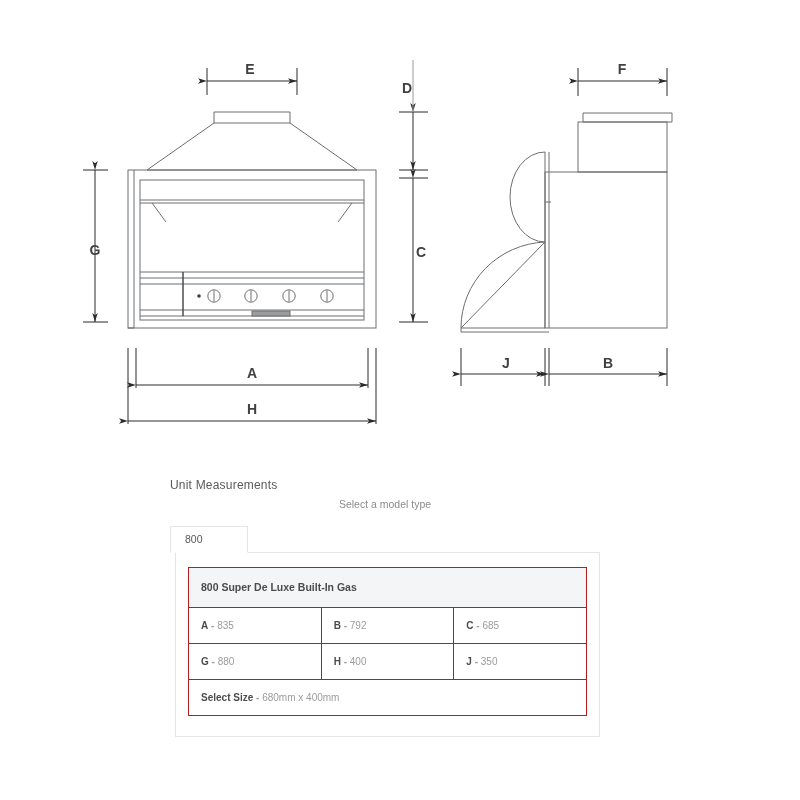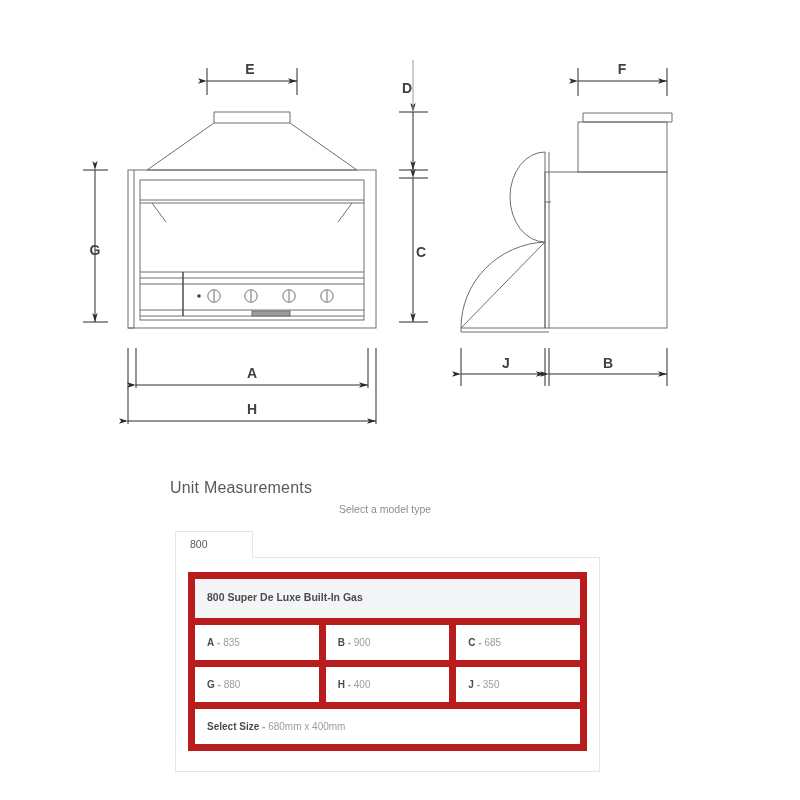--- a/index.html
+++ b/index.html
@@ -32,42 +32,41 @@
   }
 
   
   #measurements-section {
     position: absolute;
     left: 170px;
     top: 478px;
     width: 430px;
   }
   #section-title {
-    font-size: 16px;
+    font-size: 12px;
     font-weight: 400;
     color: #58595b;
     letter-spacing: 0.2px;
     margin: 0 0 6px 0;
     line-height: 1.2;
   }
   #section-subtitle {
     font-size: 10.5px;
     color: #8a8c8e;
     margin: 0 0 14px 0;
     line-height: 1.2;
     text-align: center;
   }
 
   
   #tab-strip {
     display: flex;
     align-items: flex-end;
     border-bottom: 1px solid #e4e5e7;
     height: 27px;
-    margin-left: 5px;
   }
   .tab {
     font-size: 10.5px;
     color: #58595b;
     padding: 7px 20px 7px 14px;
     border: 1px solid #e4e5e7;
     border-bottom: 1px solid #ffffff;
     background: #ffffff;
     position: relative;
     bottom: -1px;
@@ -83,21 +82,21 @@
     border-top: none;
     padding: 14px 12px 20px 12px;
     background: #ffffff;
   }
   #spec-table {
     width: 100%;
     border-collapse: collapse;
     table-layout: fixed;
   }
   #spec-table td {
-    border: 7px solid #b91c1c;
+    border: 1px solid #b91c1c;
     padding: 10px 12px;
     font-size: 10px;
     color: #9a9c9e;
     line-height: 1.3;
     vertical-align: middle;
     height: 15px;
   }
   #spec-table td.model-header {
     background: #f4f5f6;
     color: #4a4b4d;
@@ -287,21 +286,21 @@
 
         <tr>
           <td>
             <span class="key">A</span>
             <span class="sep">-</span>
             <span class="val">835</span>
           </td>
           <td>
             <span class="key">B</span>
             <span class="sep">-</span>
-            <span class="val">900</span>
+            <span class="val">792</span>
           </td>
           <td>
             <span class="key">C</span>
             <span class="sep">-</span>
             <span class="val">685</span>
           </td>
         </tr>
 
 
         <tr>

